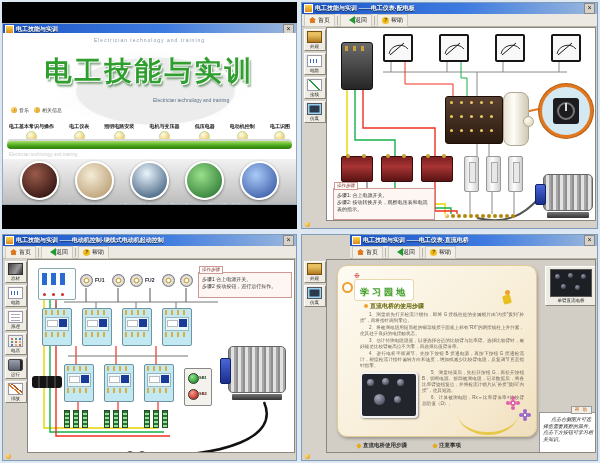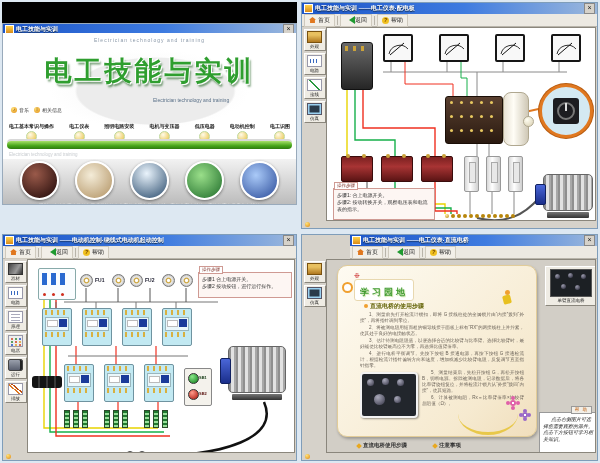--- a/index.html
+++ b/index.html
@@ -133,21 +133,21 @@
   .helptab{position:absolute;top:-7px;right:4px;background:#f2efe8;border:1px solid #999;font-size:4.5px;color:#c06010;padding:0 3px;line-height:6px;letter-spacing:1px;}
   .helptext{font-family:"Liberation Serif",serif;font-style:italic;font-size:5px;color:#222;line-height:6.5px;padding:4px 3px;text-indent:8px;}
   .blink{display:flex;align-items:center;gap:2px;font-size:5.5px;font-weight:bold;color:#333;}
   .blink i{width:4px;height:4px;background:#e8a820;transform:rotate(45deg);}
 </style>
 </head>
 <body>
 
 <div class="stage">
 
-  <div class="quad" style="left:2px;top:2px;width:295px;height:203px;background:#000;">
+  <div class="quad" style="left:2px;top:2px;width:295px;height:227px;background:#000;">
     <div class="splashwin" style="top:21px;height:180px;">
       <div class="tbar">
         <span class="tico"></span>
         <span class="ttext">电工技能与实训</span>
         <span class="close">×</span>
       </div>
       <div class="sp-content">
         <div class="sp-eng abs" style="left:0;right:0;top:4px;">Electrician technology and training</div>
         <div class="abs sp-title" style="left:0;right:0;top:20px;text-align:center;">电工技能与实训</div>
         <div class="abs" style="left:150px;top:64px;font-size:5px;color:#5a7088;">Electrician technology and training</div>

